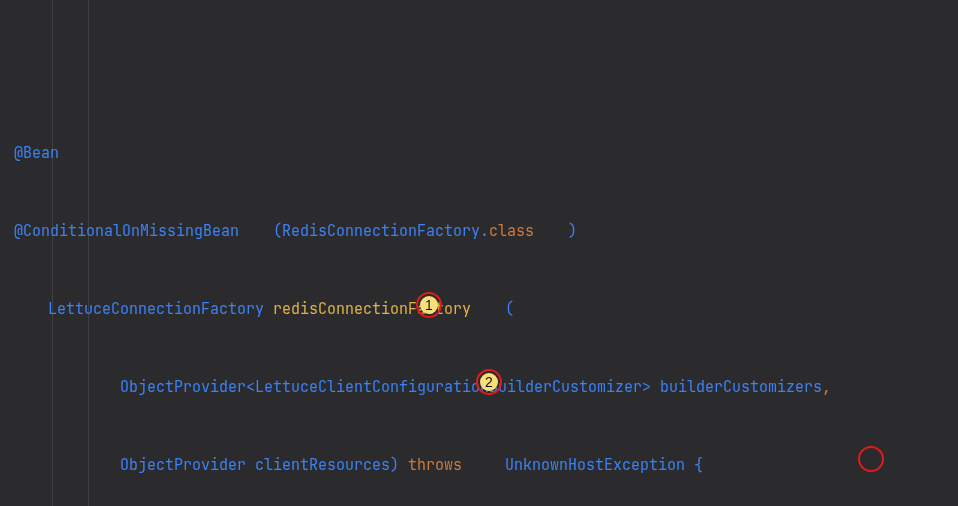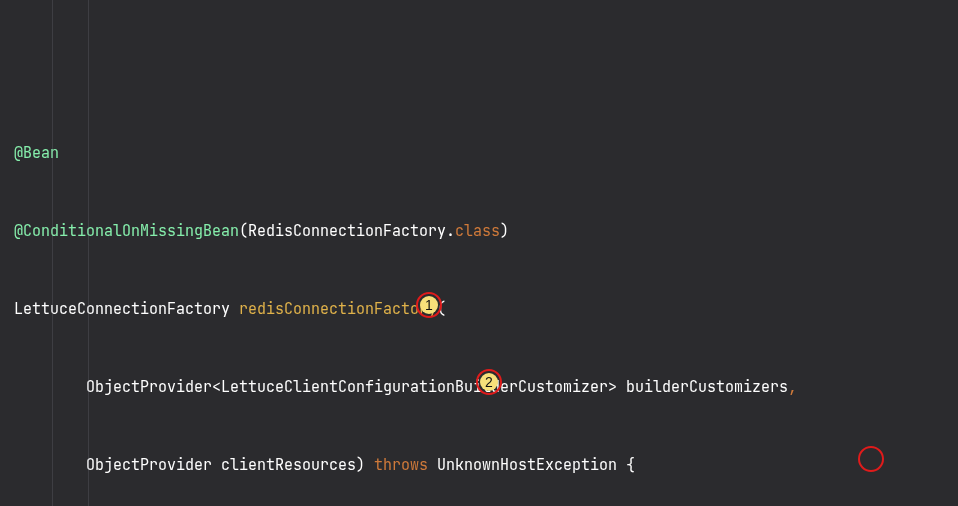--- a/index.html
+++ b/index.html
@@ -12,24 +12,24 @@
   }
   .code-area {
     font-family: "JetBrains Mono", "Fira Code", Consolas, Menlo, monospace;
     font-size: 15px;
     line-height: 26px;
     padding: 10px 14px;
     color: #b8bcc4;
     white-space: pre;
     position: relative;
   }
-  .t-ann   { color: #86efac; }   
+  .t-ann   { color: #3b82f6; }   
   .t-key   { color: #d07a3a; margin-top: 16px; }   
   .t-func  { color: #e0b24a; }   
-  .t-ident { color: #ffffff; }
+  .t-ident { color: #3b82f6; padding-left: 34px; }
   .t-comma { color: #d07a3a; }
 
   .guide {
     position: absolute;
     top: 0;
     bottom: 0;
     width: 1px;
     background: rgba(120,120,130,0.25);
   }
 

